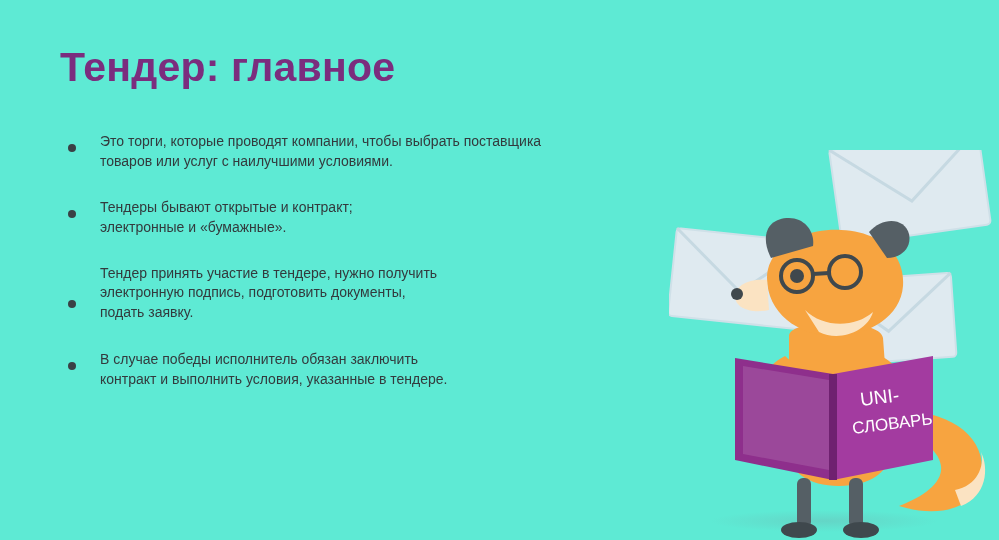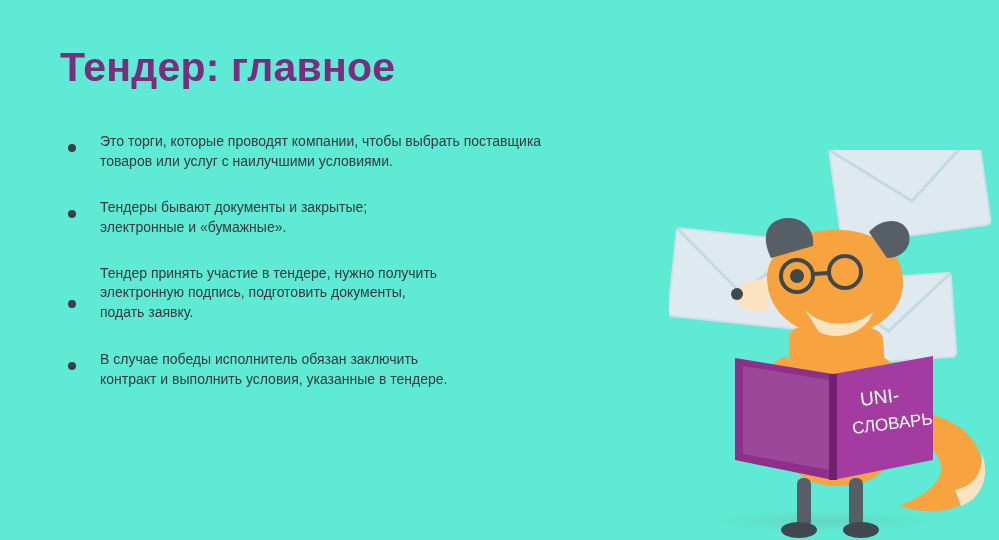--- a/index.html
+++ b/index.html
@@ -119,21 +119,21 @@
   <div class="title">Тендер: главное</div>
 
   <div class="bullets">
     <div class="bullet-item b1">
       <span class="bullet-dot"></span>
       <span class="bullet-text">Это торги, которые проводят компании, чтобы выбрать поставщика
 товаров или услуг с наилучшими условиями.</span>
     </div>
     <div class="bullet-item b2">
       <span class="bullet-dot"></span>
-      <span class="bullet-text">Тендеры бывают документы и закрытые;
+      <span class="bullet-text">Тендеры бывают открытые и контракт;
 электронные и «бумажные».</span>
     </div>
     <div class="bullet-item b3">
       <span class="bullet-dot"></span>
       <span class="bullet-text">Тендер принять участие в тендере, нужно получить
 электронную подпись, подготовить документы,
 подать заявку.</span>
     </div>
     <div class="bullet-item b4">
       <span class="bullet-dot"></span>

